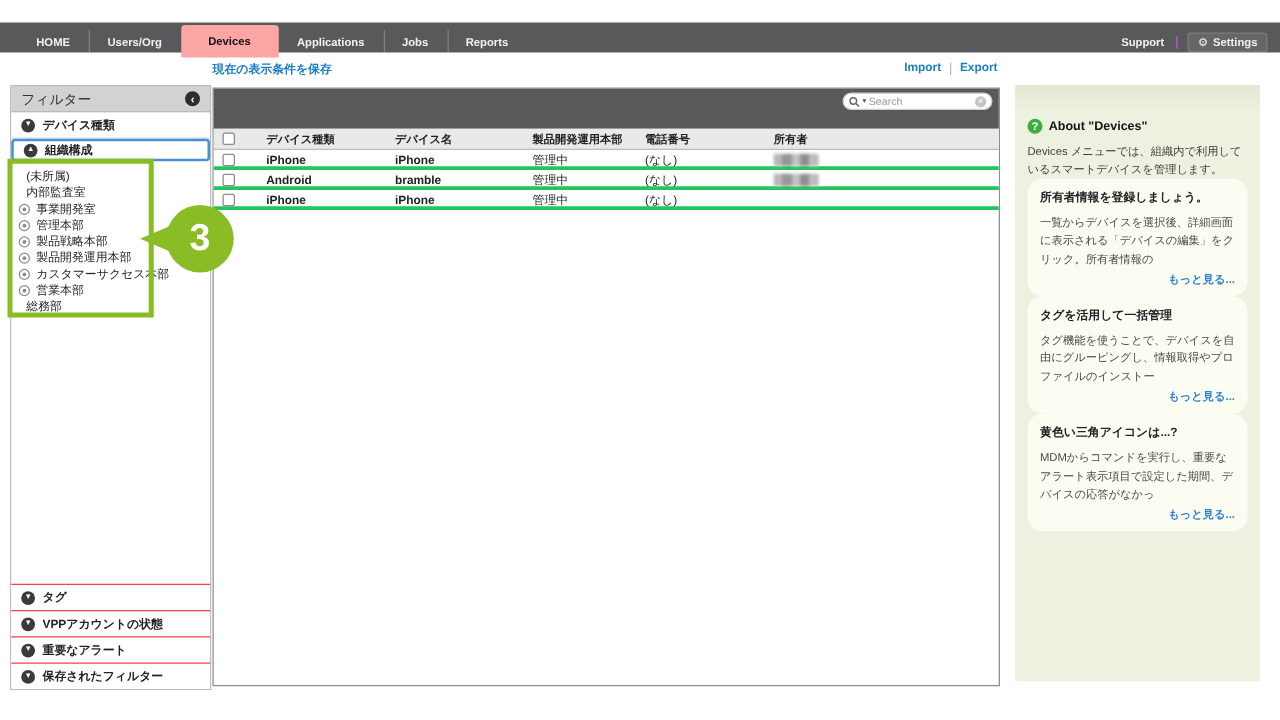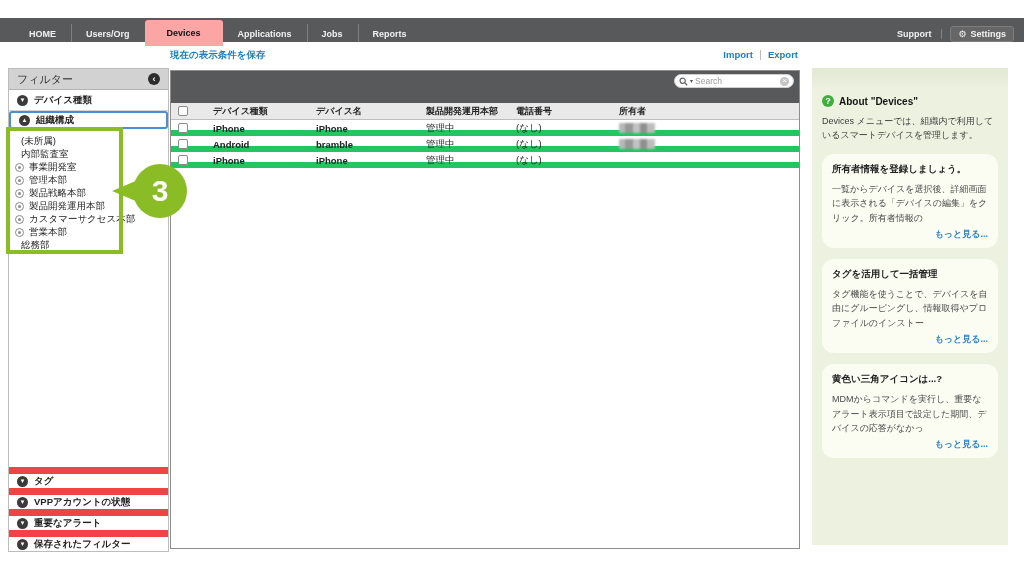--- a/index.html
+++ b/index.html
@@ -54,21 +54,21 @@
   .sec.selected { border:2px solid #4a8fd2; border-radius:3px; height:18px; border-bottom-width:2px; }
   .org-list { padding:6px 0 4px 0; }
   .org-item { height:13px; display:flex; align-items:center; font-size:9.5px; color:#222;
               padding-left:12px; cursor:pointer; }
   .org-item.has-exp { padding-left:6px; }
   .expander { width:9px; height:9px; border:1px solid #8a8a8a; border-radius:50%; margin-right:5px;
               position:relative; flex:none; }
   .expander::after { content:""; position:absolute; left:2px; top:2px; width:3px; height:3px;
               border-radius:50%; background:#8a8a8a; }
   .sb-spacer { flex:1; }
-  .sec.bottom { border-bottom:none; border-top:7px solid #ef4444; }
+  .sec.bottom { border-bottom:none; border-top:1px solid #ef4444; }
 
   
   .anno-rect { position:absolute; left:6px; top:127px; width:117px; height:127px;
                border:4px solid #8abc25; z-index:5; pointer-events:none; }
   .anno-tail { position:absolute; left:112px; top:180px; width:0; height:0;
                border-right:26px solid #8abc25; border-top:11px solid transparent;
                border-bottom:11px solid transparent; z-index:6; }
   .anno-circle { position:absolute; left:133px; top:164px; width:54px; height:54px;
                border-radius:50%; background:#8abc25; color:#fff; font-size:30px; font-weight:bold;
                display:flex; align-items:center; justify-content:center; z-index:7; }
@@ -82,21 +82,21 @@
                  padding:0 4px; gap:2px; }
   .mag { flex:none; }
   .caret { font-size:6px; color:#555; line-height:1; }
   .search-input { flex:1; border:none; outline:none; font-size:8.5px; color:#333; min-width:0;
                   background:transparent; font-family:inherit; }
   .search-input::placeholder { color:#999; }
   .clear-btn { flex:none; width:9px; height:9px; border-radius:50%; background:#c4c4c4; color:#fff;
                font-size:8px; line-height:0; display:flex; align-items:center; justify-content:center;
                cursor:pointer; padding-bottom:1px; }
   .t-head { height:17px; background:#e9e9e9; border-bottom:1px solid #bdbdbd; position:relative; }
-  .t-row { height:16px; border-bottom:6px solid #22c55e; position:relative; background:#fff; }
+  .t-row { height:16px; border-bottom:3px solid #22c55e; position:relative; background:#fff; }
   .cb { position:absolute; left:7px; top:3px; width:10px; height:10px; border:1px solid #8a8a8a;
         border-radius:2px; background:#fff; cursor:pointer; }
   .t-head .col { position:absolute; top:0; height:17px; display:flex; align-items:center;
         font-size:9px; font-weight:bold; color:#222; }
   .t-row .cell { position:absolute; top:0; height:16px; display:flex; align-items:center;
         font-size:9.5px; color:#222; }
   .c1 { left:42px; } .c2 { left:145px; } .c3 { left:255px; } .c4 { left:345px; } .c5 { left:448px; }
   .cell.strong { font-weight:bold; }
   .redact { position:absolute; left:448px; top:3px; width:36px; height:10px; border-radius:1px;
             background:linear-gradient(90deg,#b7b7b7 0 18%,#979797 18% 40%,#c2c2c2 40% 58%,#8f8f8f 58% 78%,#bdbdbd 78%);
@@ -104,21 +104,21 @@
 
   
   .help { position:absolute; left:812px; top:68px; width:196px; height:477px;
           background:linear-gradient(#e3e8d4, #edf2e0 22px); padding:27px 10px 0 10px; }
   .about-head { display:flex; align-items:center; gap:5px; }
   .q-icon { width:12px; height:12px; border-radius:50%; background:#3fae3f; color:#fff;
             font-size:9px; font-weight:bold; display:flex; align-items:center; justify-content:center;
             flex:none; }
   .about-title { font-size:10px; font-weight:bold; color:#141414; }
   .about-intro { margin-top:7px; font-size:9px; color:#3d3d3d; line-height:1.6; }
-  .hcard { margin-top:11px; background:#fbfdf3; border-radius:12px; padding:9px 10px 7px 10px; }
+  .hcard { background:#fbfdf3; border-radius:12px; padding:9px 10px 7px 10px; }
   .hcard-title { font-size:9.5px; font-weight:bold; color:#222; }
   .hcard-body { margin-top:6px; font-size:9px; color:#4a4a4a; line-height:1.6; }
   .hcard-link { margin-top:3px; text-align:right; font-size:9px; font-weight:bold; color:#2f83cc;
                 cursor:pointer; }
 </style>
 </head>
 <body>
 
 <div class="page">
 

